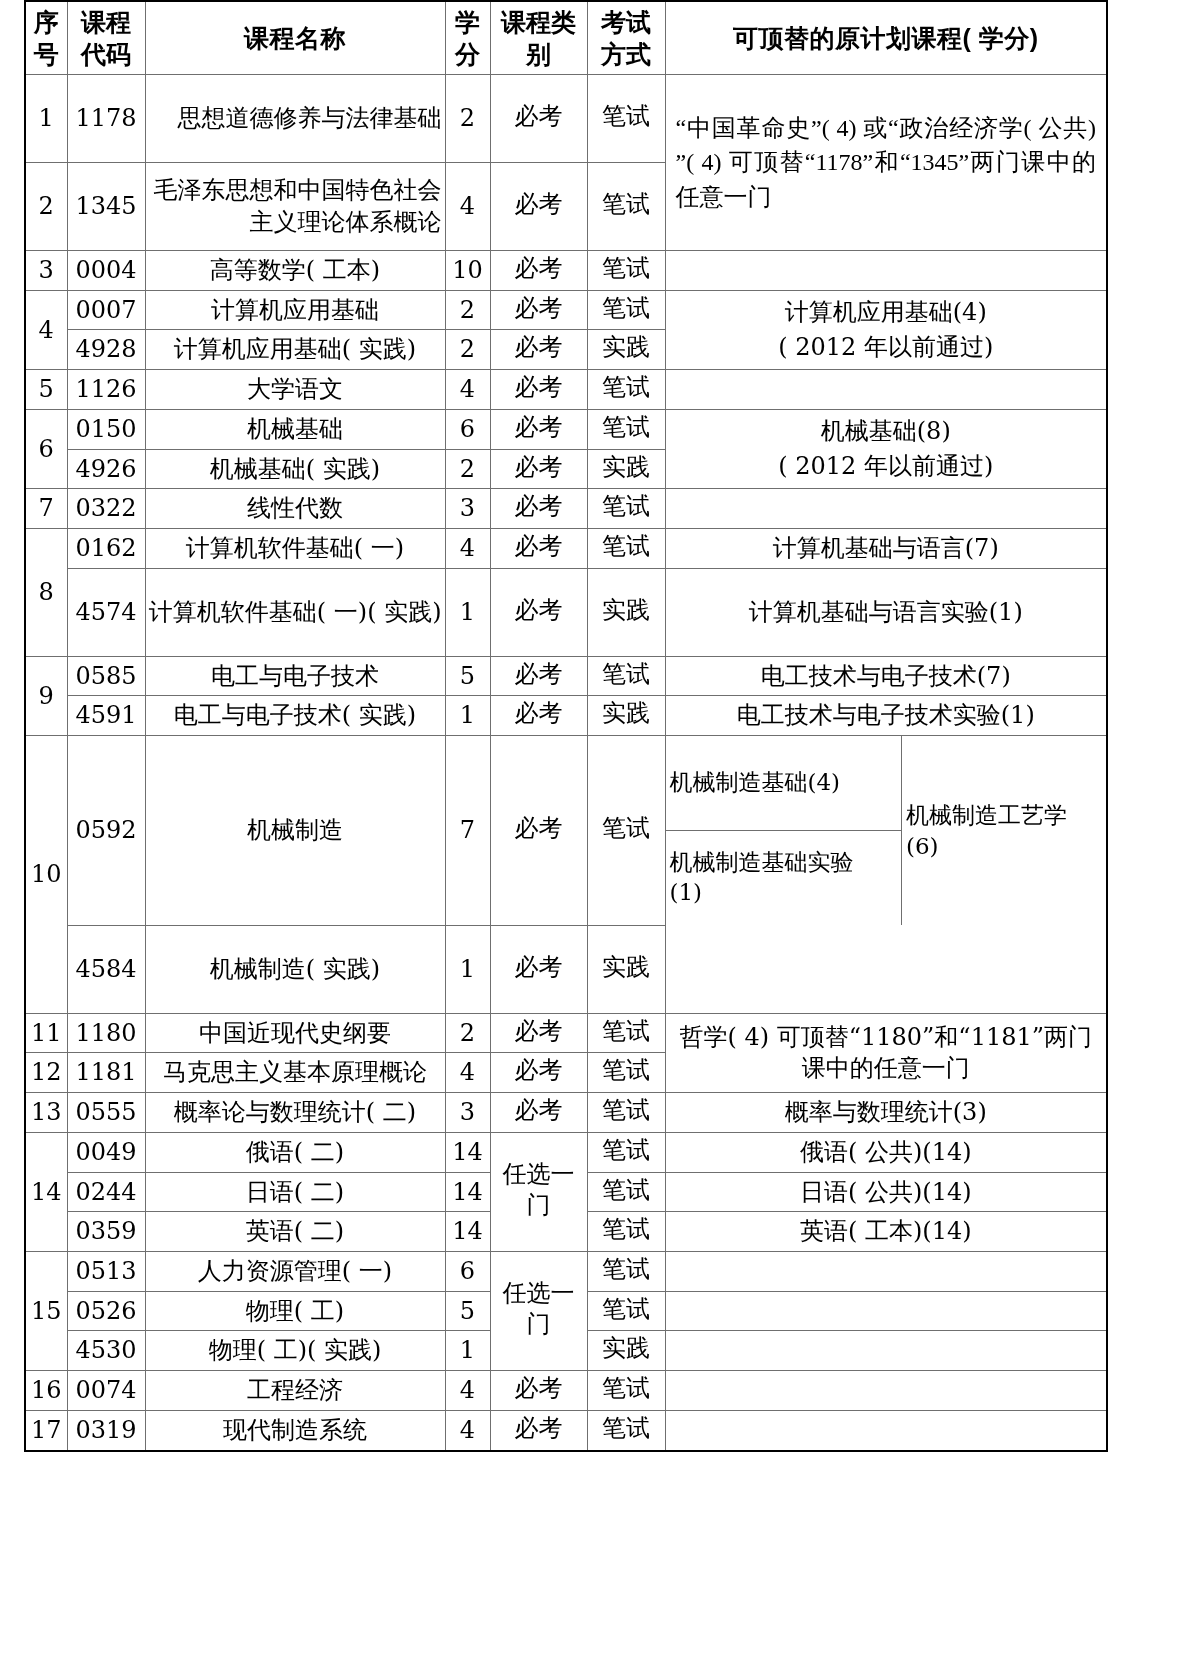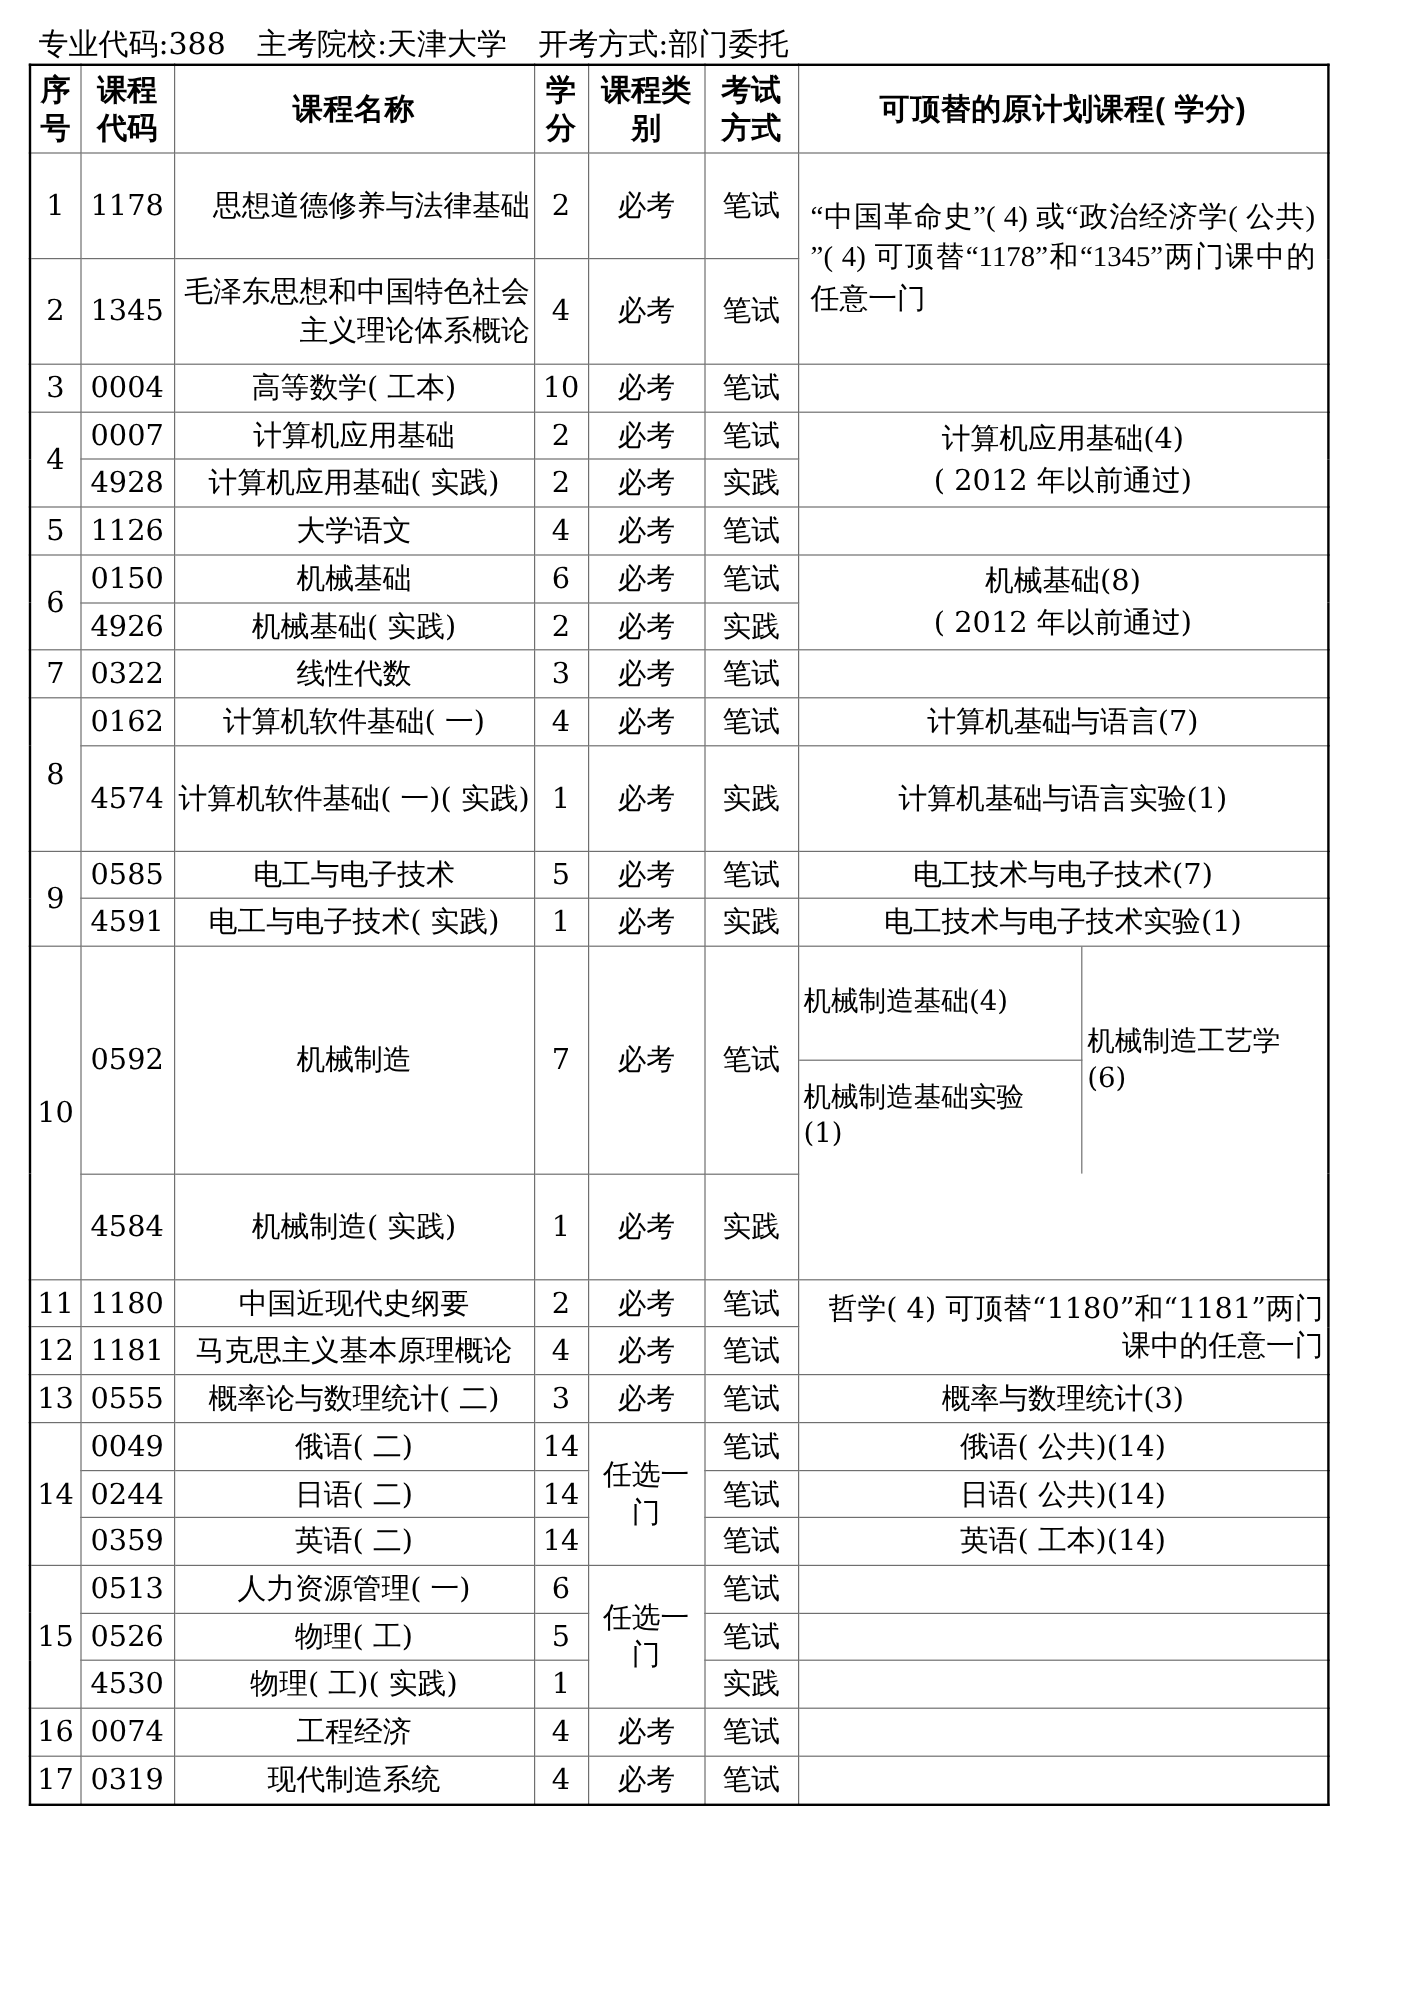--- a/index.html
+++ b/index.html
@@ -76,44 +76,41 @@
   col.c-idx   { width: 42px; }
   col.c-code  { width: 78px; }
   col.c-name  { width: 300px; }
   col.c-cred  { width: 45px; }
   col.c-type  { width: 97px; }
   col.c-exam  { width: 78px; }
   col.c-rem   { width: 442px; }
 
   td.idx, td.code, td.cred { font-size: 24px; }
   td.name { font-size: 24px; }
-  td.type, td.exam { font-size: 24px; }
+  td.type, td.exam { font-size: 24px; font-family: Liberation Mono, monospace; }
   td.rem  { font-size: 24px; padding-left: 6px; padding-right: 6px; }
   td.rem.justified {
     text-align: justify;
     text-align-last: left;
     line-height: 1.42;
     padding: 6px 10px;
     font-family: Liberation Serif, serif;
   }
-  td.rem.leftish { text-align: right; }
+  td.rem.leftish { text-align: center; }
   td.rem.two-line { line-height: 1.45; }
   td.rem.tight { font-size: 23px; padding-left: 4px; padding-right: 21px; text-align: left; line-height: 1.3; }
   td.name.two { line-height: 1.3; text-align: right; }
   .rowh-tall { height: 88px; }
 </style>
 </head>
 <body>
 
 <div class="page">
 
 
-  <div class="subtitle-line">
-    <span class="seg">专业代码:388</span><span class="seg">主考院校:天津大学</span><span class="seg">开考方式:部门委托</span>
-  </div>
 
   <table class="plan">
     <colgroup>
       <col class="c-idx">
         <col class="c-code">
         <col class="c-name">
         <col class="c-cred">
         <col class="c-type">
         <col class="c-exam">
         <col class="c-rem">

